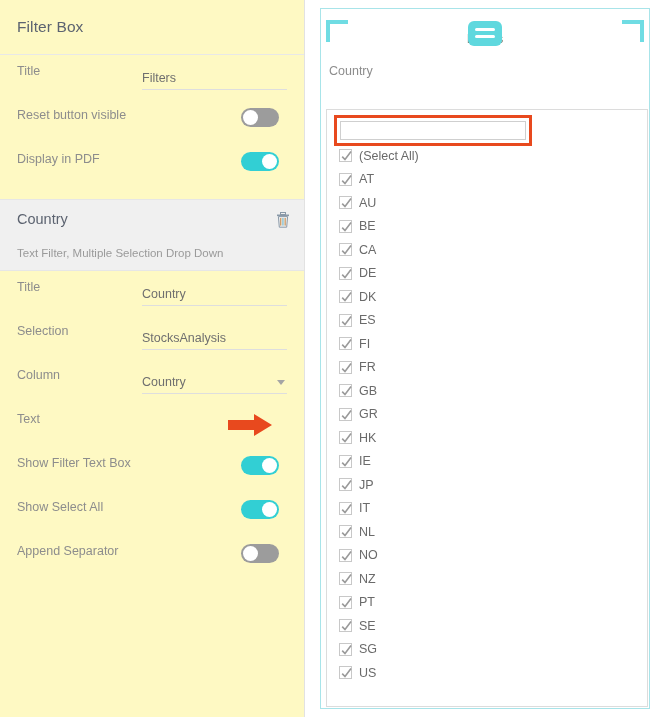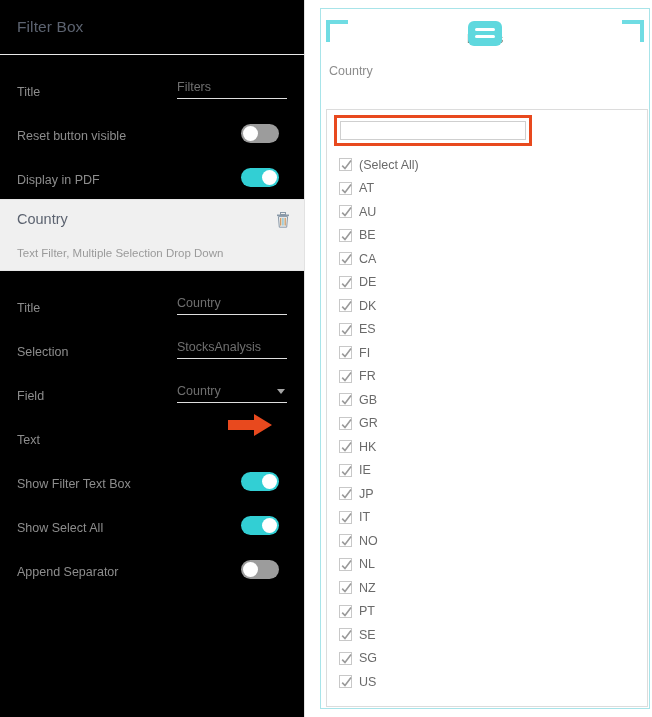--- a/index.html
+++ b/index.html
@@ -8,37 +8,37 @@
     background: #ffffff;
     font-family: "Liberation Sans", sans-serif;
     overflow: hidden;
   }
   #root { position: relative; width: 652px; height: 717px; }
 
   
   .left-panel {
     position: absolute; left: 0; top: 0;
     width: 305px; height: 717px;
-    background: #000000;
+    background: #fef9c3;
     border-right: 1px solid #e2e2e2;
   }
   .panel-header {
     height: 55px;
     border-bottom: 1px solid #e8e8e8;
     display: flex; align-items: center;
     padding-left: 17px;
   }
   .panel-header .title {
     font-size: 15.5px; color: #5c6370; letter-spacing: .1px;
   }
 
   .field-list { padding: 0 17px; }
   .field-row {
-    display: flex; align-items: flex-end;
-    height: 35px; margin-top: 9px; gap: 35px;
+    display: flex; align-items: flex-start;
+    height: 35px; margin-top: 9px;
   }
   .field-label {
     width: 125px; flex: none;
     font-size: 12.5px; color: #8d8d8d;
   }
   .field-value-wrap {
     flex: 1; position: relative; height: 26px;
     display: flex; align-items: flex-end;
   }
   .field-underline {
@@ -147,21 +147,20 @@
     padding: 0 6px 0 2px;
     margin-top: 44px;
   }
   .rp-select .sel-text { font-size: 12.5px; color: #7a7a7a; }
 
   .list-box {
     position: absolute; left: 5px; top: 100px;
     width: 322px; height: 598px;
     border: 1px solid #dcdcdc;
     background: #ffffff;
-    padding-top: 9px;
   }
   .search-highlight {
     position: absolute; left: 7px; top: 5px;
     width: 198px; height: 31px;
     border: 3px solid #e8491e;
   }
   .search-input {
     position: absolute; left: 13px; top: 11px;
     width: 186px; height: 19px;
     border: 1px solid #cfcfcf;
@@ -257,21 +256,21 @@
       <div class="field-row">
         <span class="field-label">Selection</span>
         <div class="field-value-wrap">
           <div class="field-underline">
             <span class="field-text">StocksAnalysis</span>
           </div>
         </div>
       </div>
 
       <div class="field-row">
-        <span class="field-label">Field</span>
+        <span class="field-label">Column</span>
         <div class="field-value-wrap">
           <div class="field-underline">
             <span class="field-text">Country</span>
             <span class="caret"></span>
           </div>
         </div>
       </div>
 
       <div class="field-row">
         <span class="field-label">Text</span>
@@ -459,29 +458,29 @@
                 </svg>
               </span>
               <span class="check-label">IT</span>
             </div>
             <div class="check-item">
               <span class="checkbox">
                 <svg width="13" height="13" viewBox="0 0 13 13">
                   <path d="M2.2 6.6 L5 9.6 L11 1.6" fill="none" stroke="#9a9a9a" stroke-width="1.6"></path>
                 </svg>
               </span>
+              <span class="check-label">NL</span>
+            </div>
+            <div class="check-item">
+              <span class="checkbox">
+                <svg width="13" height="13" viewBox="0 0 13 13">
+                  <path d="M2.2 6.6 L5 9.6 L11 1.6" fill="none" stroke="#9a9a9a" stroke-width="1.6"></path>
+                </svg>
+              </span>
               <span class="check-label">NO</span>
-            </div>
-            <div class="check-item">
-              <span class="checkbox">
-                <svg width="13" height="13" viewBox="0 0 13 13">
-                  <path d="M2.2 6.6 L5 9.6 L11 1.6" fill="none" stroke="#9a9a9a" stroke-width="1.6"></path>
-                </svg>
-              </span>
-              <span class="check-label">NL</span>
             </div>
             <div class="check-item">
               <span class="checkbox">
                 <svg width="13" height="13" viewBox="0 0 13 13">
                   <path d="M2.2 6.6 L5 9.6 L11 1.6" fill="none" stroke="#9a9a9a" stroke-width="1.6"></path>
                 </svg>
               </span>
               <span class="check-label">NZ</span>
             </div>
             <div class="check-item">

